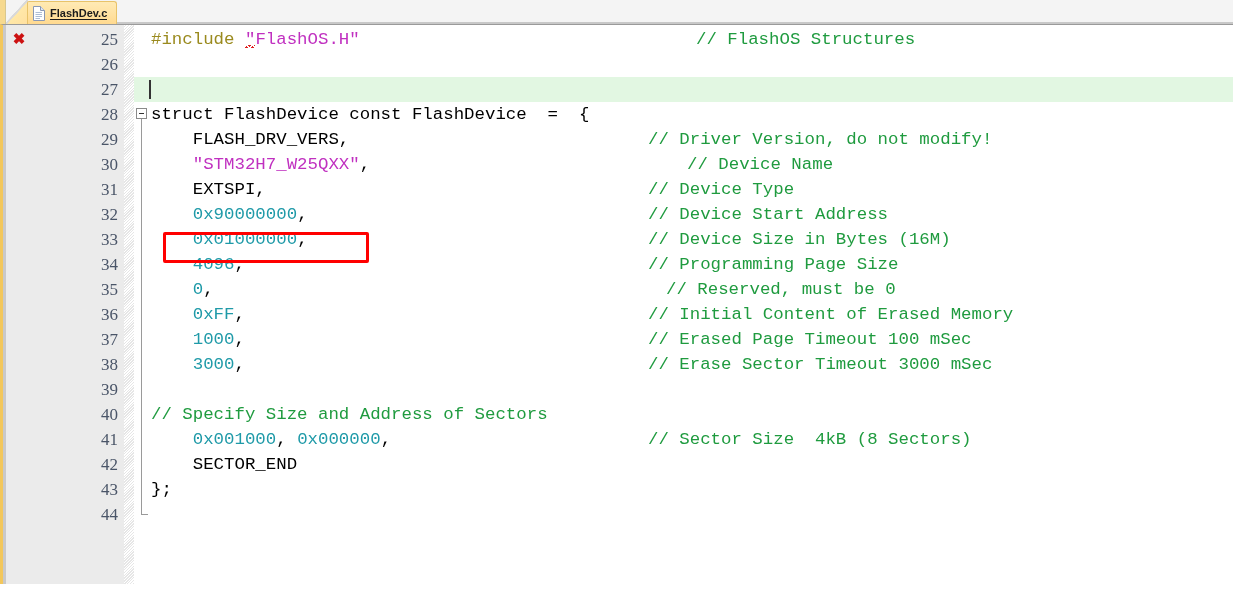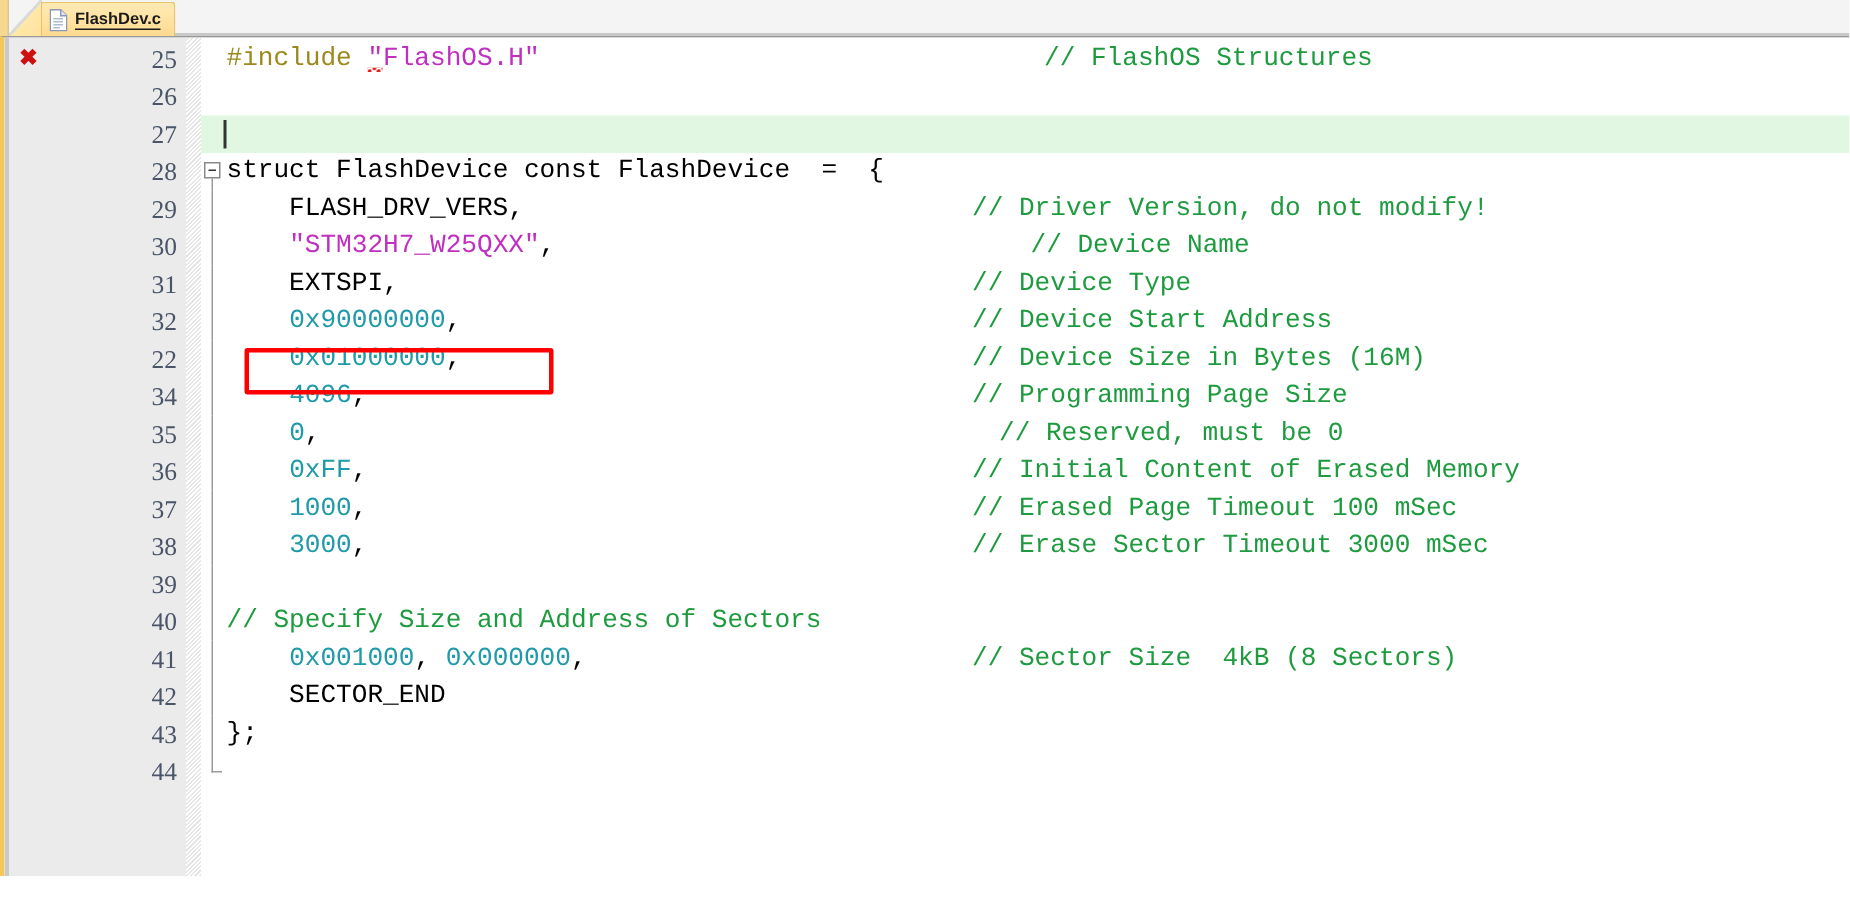--- a/index.html
+++ b/index.html
@@ -231,21 +231,21 @@
           <div class="code"><span class="t-id">    EXTSPI,</span></div>
           <div class="code t-com" style="left: 645px;">// Device Type</div>
         </div>
         <div class="row" style="top: 177px; left: -145px;">
           <div class="lineno">32</div>
           <div class="foldline"></div>
           <div class="code"><span class="t-id">    </span><span class="t-num">0x90000000</span><span class="t-id">,</span></div>
           <div class="code t-com" style="left: 645px;">// Device Start Address</div>
         </div>
         <div class="row" style="top: 202px; left: -145px;">
-          <div class="lineno">22</div>
+          <div class="lineno">33</div>
           <div class="foldline"></div>
           <div class="code"><span class="t-id">    </span><span class="t-num">0x01000000</span><span class="t-id">,</span></div>
           <div class="code t-com" style="left: 645px;">// Device Size in Bytes (16M)</div>
         </div>
         <div class="row" style="top: 227px; left: -145px;">
           <div class="lineno">34</div>
           <div class="foldline"></div>
           <div class="code"><span class="t-id">    </span><span class="t-num">4096</span><span class="t-id">,</span></div>
           <div class="code t-com" style="left: 645px;">// Programming Page Size</div>
         </div>

